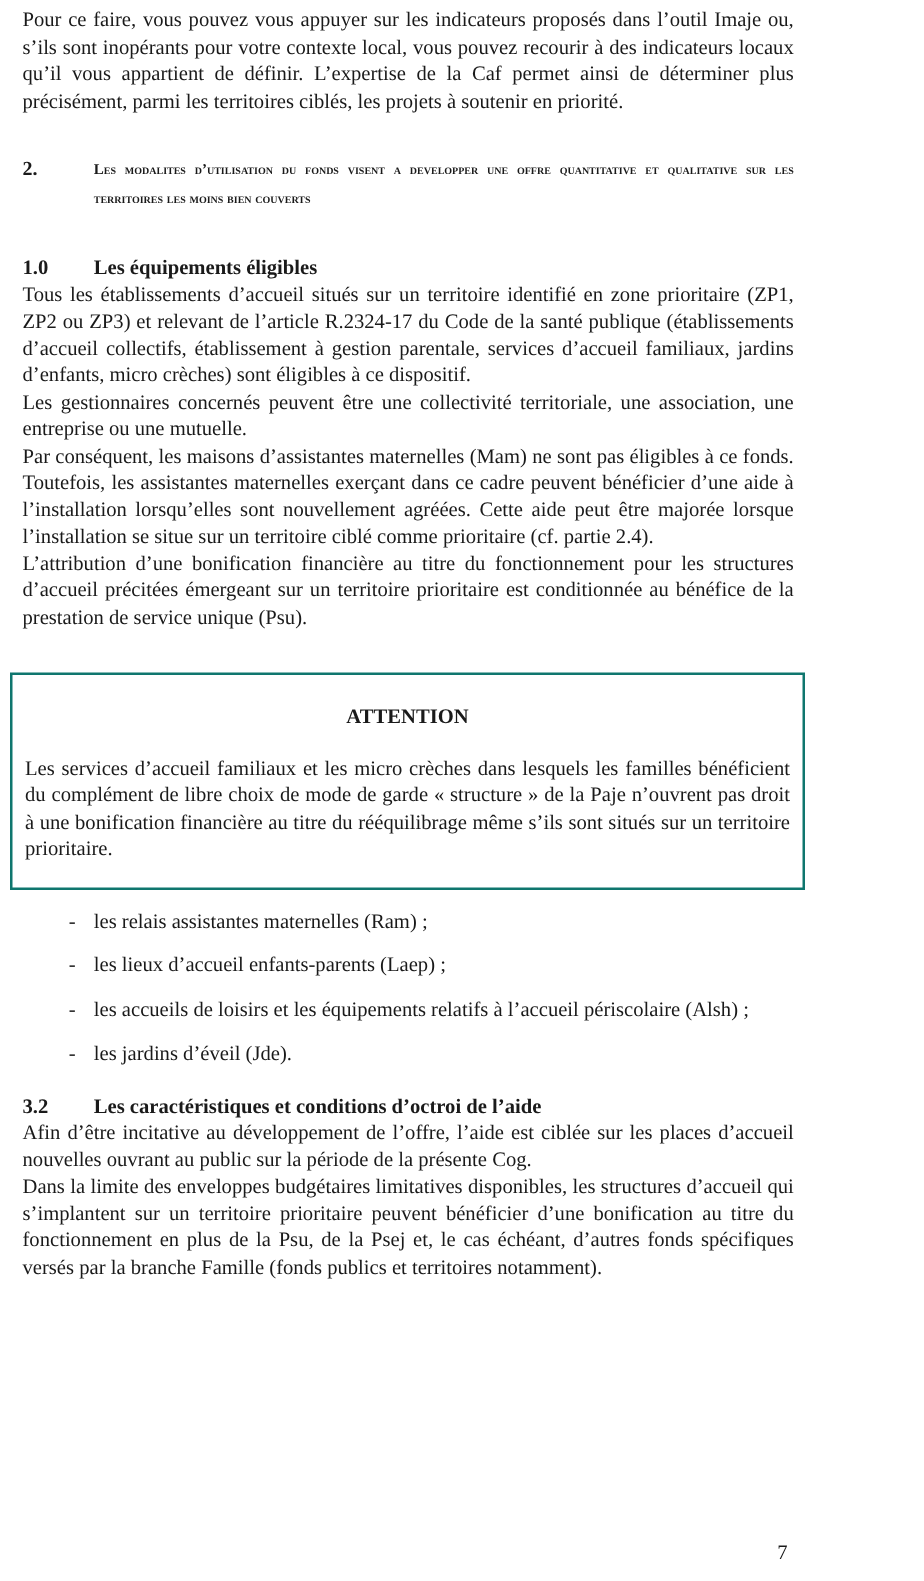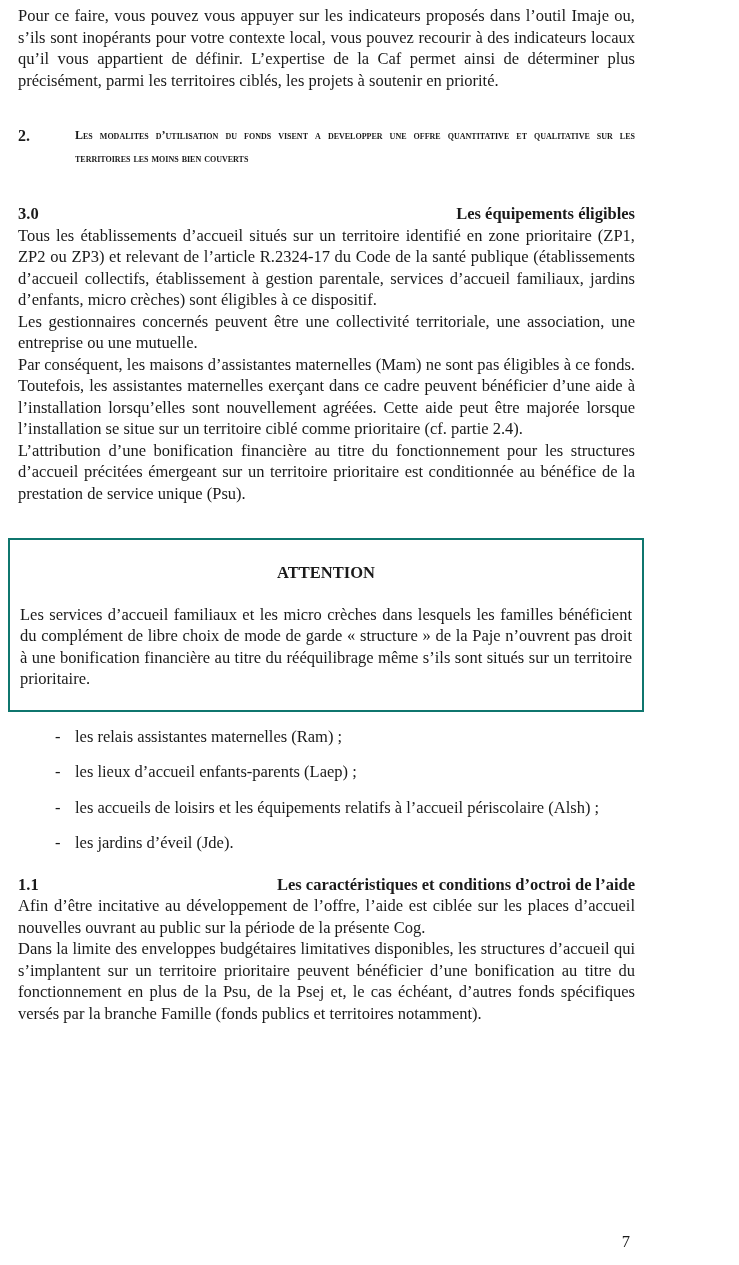--- a/index.html
+++ b/index.html
@@ -47,21 +47,21 @@
     line-height: 23px;
     text-align: justify;
   }
 
   
   .h-sub {
     display: flex;
     font-weight: bold;
   }
   .h-sub .sec-num { flex: 0 0 57px; }
-  .h-sub .sec-title { flex: 1; text-align: right; }
+  .h-sub .sec-title { flex: 1; }
   .mt-h21 { margin-top: 33px; }
   .mt-h22 { margin-top: 20px; }
 
   
   .attention-box {
     margin: 34px -9px 0 -10px;
     border: 2px solid #0f766e;
     padding: 22px 10px 20px 10px;
   }
   .attention-title {
@@ -109,21 +109,21 @@
 <div class="page">
 
   <p class="body-par">Pour ce faire, vous pouvez vous appuyer sur les indicateurs proposés dans l’outil Imaje ou, s’ils sont inopérants pour votre contexte local, vous pouvez recourir à des indicateurs locaux qu’il vous appartient de définir. L’expertise de la Caf permet ainsi de déterminer plus précisément, parmi les territoires ciblés, les projets à soutenir en priorité.</p>
 
   <div class="h-section">
     <span class="sec-num">2.</span>
     <span class="sec-title">Les modalites d’utilisation du fonds visent a developper une offre quantitative et qualitative sur les territoires les moins bien couverts</span>
   </div>
 
   <div class="h-sub mt-h21">
-    <span class="sec-num">3.0</span>
+    <span class="sec-num">1.0</span>
     <span class="sec-title">Les équipements éligibles</span>
   </div>
 
   <p class="body-par mt-p2">Tous les établissements d’accueil situés sur un territoire identifié en zone prioritaire (ZP1, ZP2 ou ZP3) et relevant de l’article R.2324-17 du Code de la santé publique (établissements d’accueil collectifs, établissement à gestion parentale, services d’accueil familiaux, jardins d’enfants, micro crèches) sont éligibles à ce dispositif.</p>
 
   <p class="body-par mt-p3">Les gestionnaires concernés peuvent être une collectivité territoriale, une association, une entreprise ou une mutuelle.</p>
 
   <p class="body-par mt-p4">Par conséquent, les maisons d’assistantes maternelles (Mam) ne sont pas éligibles à ce fonds. Toutefois, les assistantes maternelles exerçant dans ce cadre peuvent bénéficier d’une aide à l’installation lorsqu’elles sont nouvellement agréées. Cette aide peut être majorée lorsque l’installation se situe sur un territoire ciblé comme prioritaire (cf. partie 2.4).</p>
 
   <p class="body-par mt-p5">L’attribution d’une bonification financière au titre du fonctionnement pour les structures d’accueil précitées émergeant sur un territoire prioritaire est conditionnée au bénéfice de la prestation de service unique (Psu).</p>
@@ -147,21 +147,21 @@
       <span class="dash">-</span>
       <span>les accueils de loisirs et les équipements relatifs à l’accueil périscolaire (Alsh) ;</span>
     </li>
     <li>
       <span class="dash">-</span>
       <span>les jardins d’éveil (Jde).</span>
     </li>
   </ul>
 
   <div class="h-sub mt-h22">
-    <span class="sec-num">1.1</span>
+    <span class="sec-num">3.2</span>
     <span class="sec-title">Les caractéristiques et conditions d’octroi de l’aide</span>
   </div>
 
   <p class="body-par mt-p8">Afin d’être incitative au développement de l’offre, l’aide est ciblée sur les places d’accueil nouvelles ouvrant au public sur la période de la présente Cog.</p>
 
   <p class="body-par mt-p7">Dans la limite des enveloppes budgétaires limitatives disponibles, les structures d’accueil qui s’implantent sur un territoire prioritaire peuvent bénéficier d’une bonification au titre du fonctionnement en plus de la Psu, de la Psej et, le cas échéant, d’autres fonds spécifiques versés par la branche Famille (fonds publics et territoires notamment).</p>
 
   <div class="page-number">7</div>
 
 </div>

